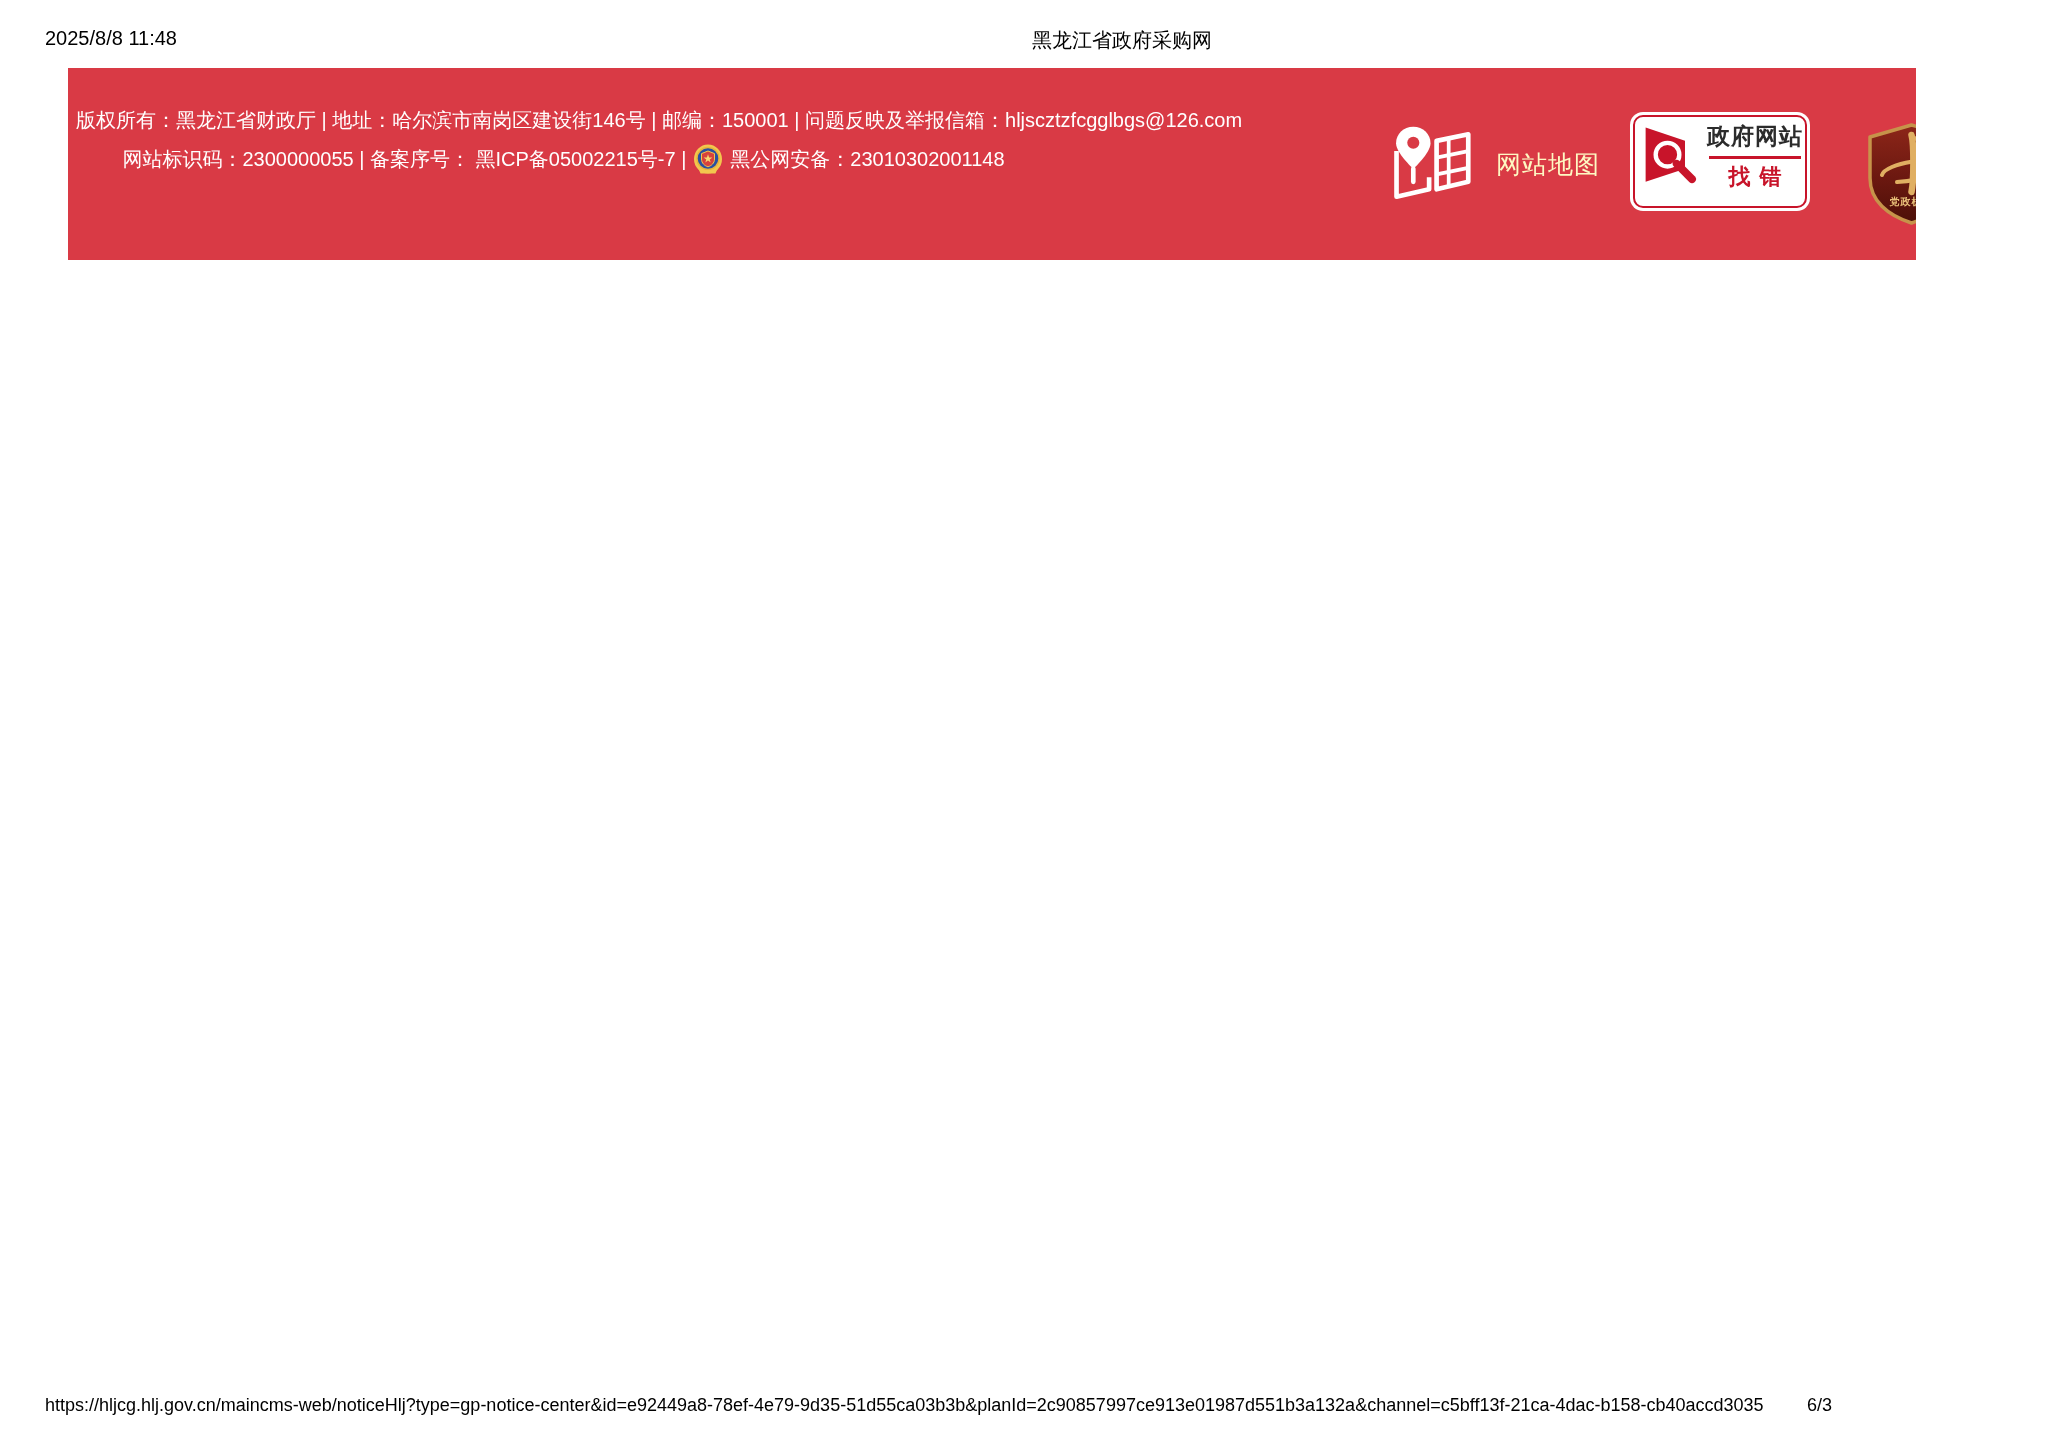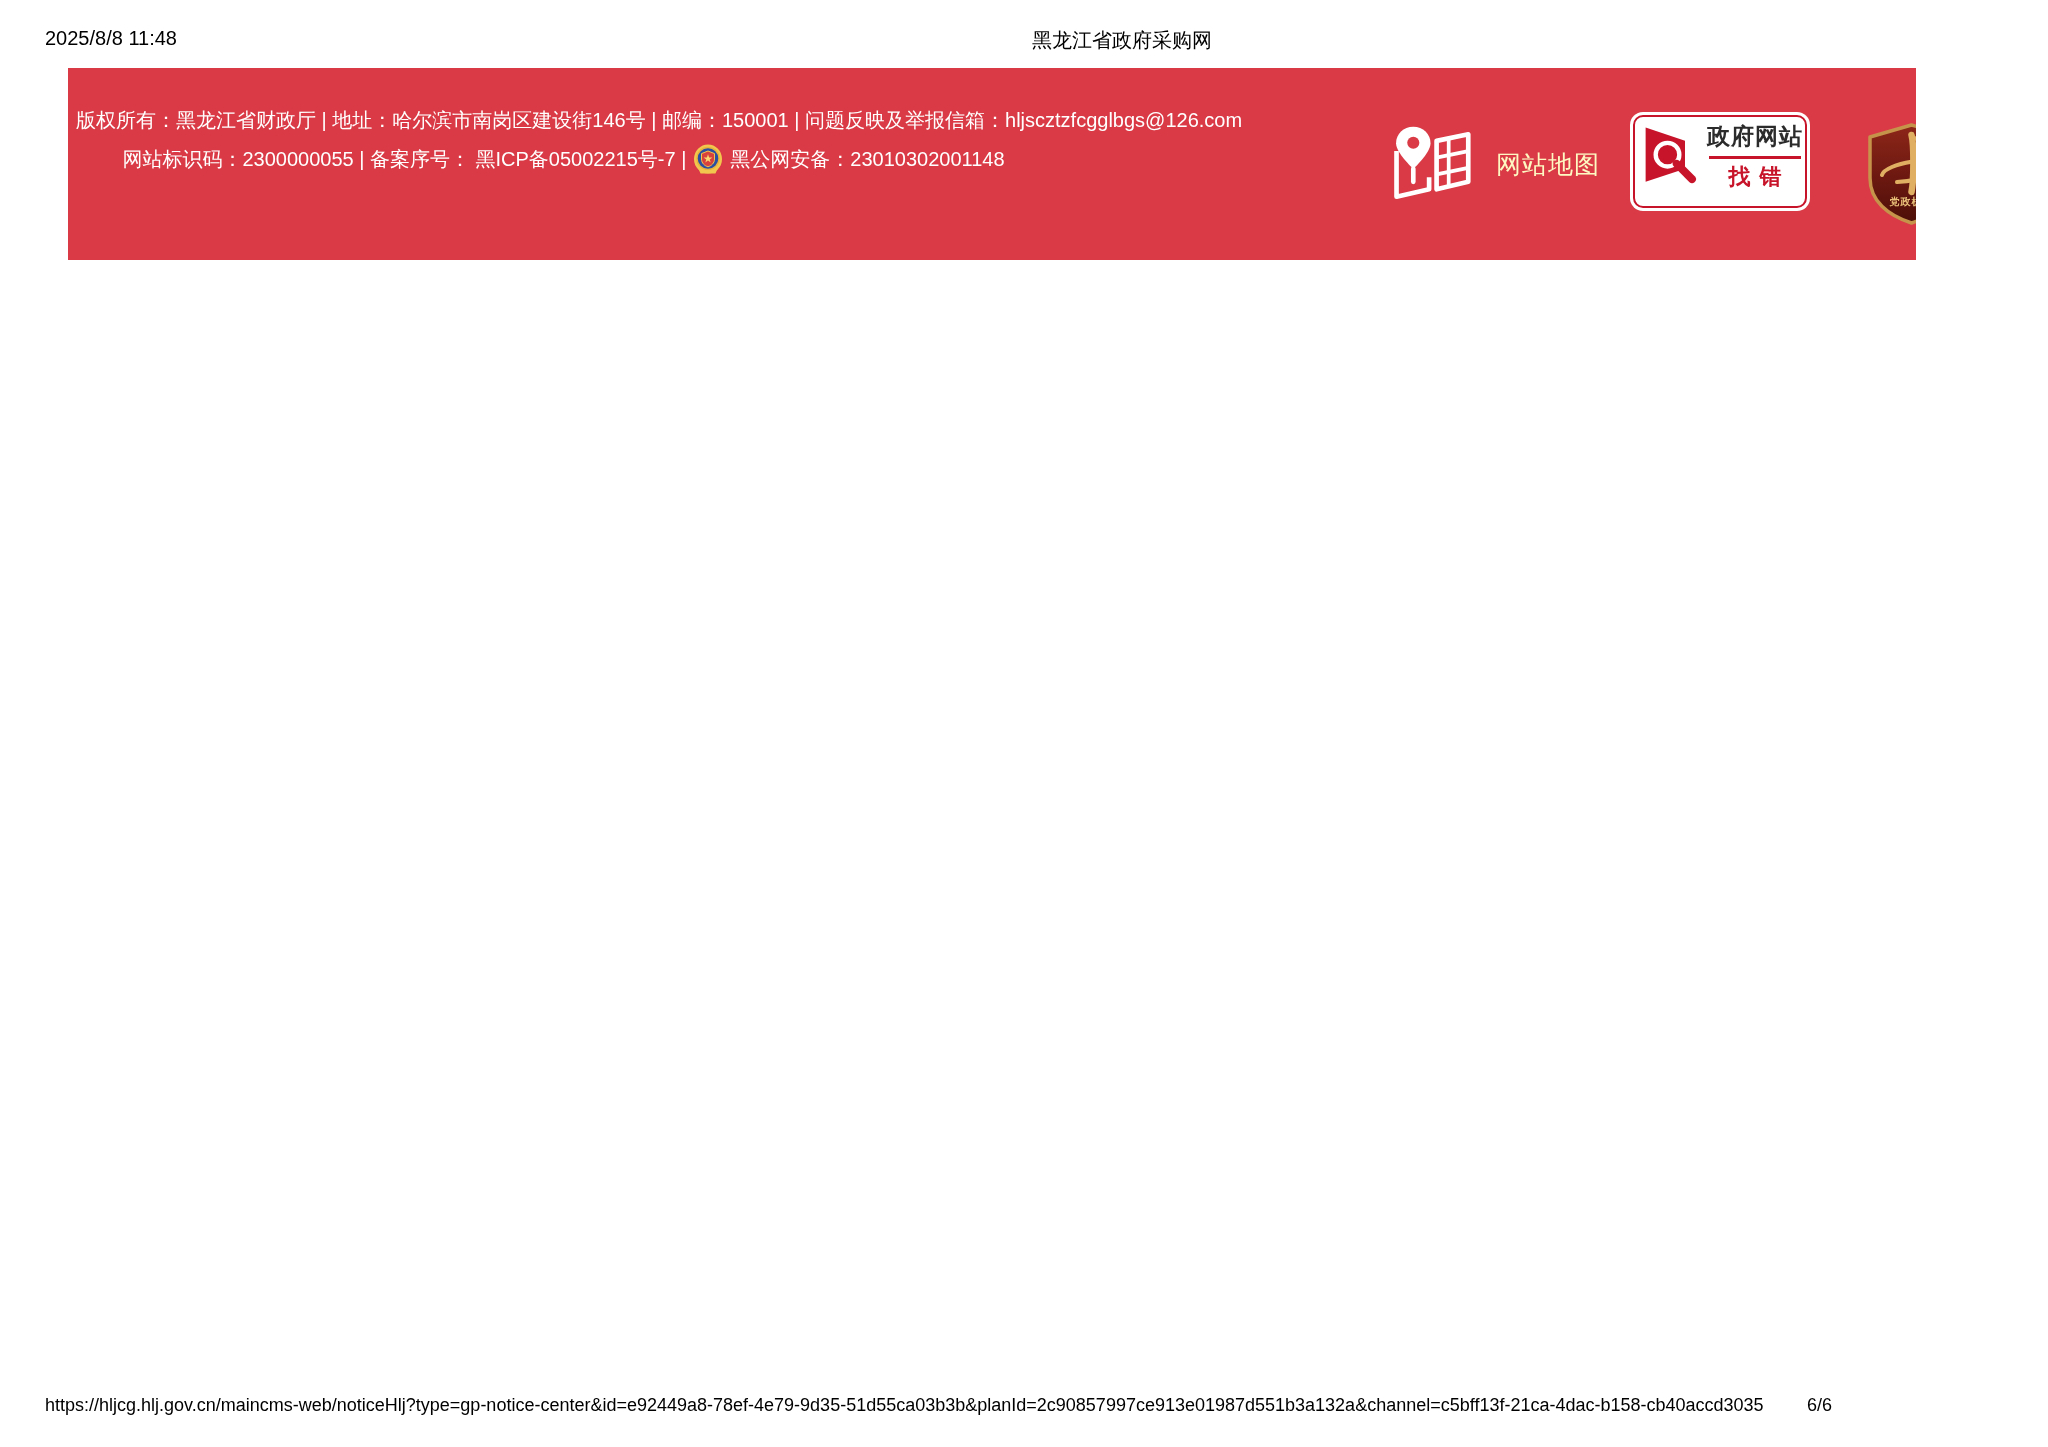--- a/index.html
+++ b/index.html
@@ -172,15 +172,15 @@
           <path d="M47 15 C56 18 60 25 52 30" fill="none" stroke="#e0af62" stroke-width="4" stroke-linecap="round"></path>
           <path d="M17 53 C20 41 72 33 78 43 C81 49 62 58 32 60" fill="none" stroke="#e0af62" stroke-width="4" stroke-linecap="round"></path>
         </g>
       </svg>
       <span class="org-shield-label">党政机关</span>
     </div>
 
   </div>
 
   <span class="print-url">https://hljcg.hlj.gov.cn/maincms-web/noticeHlj?type=gp-notice-center&amp;id=e92449a8-78ef-4e79-9d35-51d55ca03b3b&amp;planId=2c90857997ce913e01987d551b3a132a&amp;channel=c5bff13f-21ca-4dac-b158-cb40accd3035</span>
-  <span class="print-page-number">6/6</span>
+  <span class="print-page-number">6/3</span>
 
 </div>
 
 </body></html>

